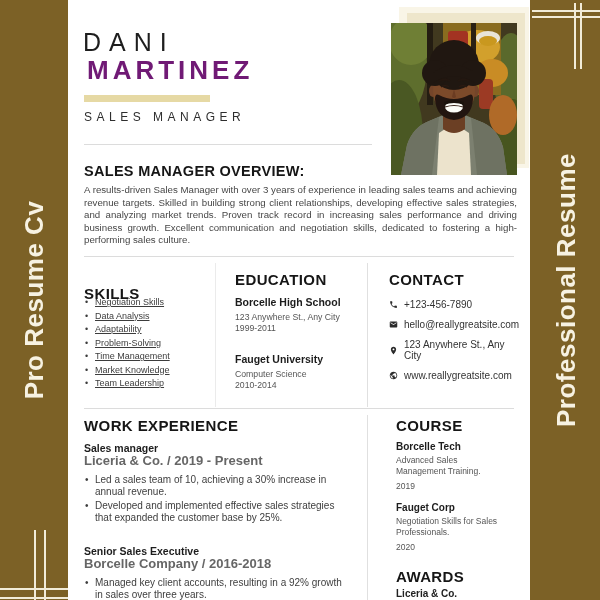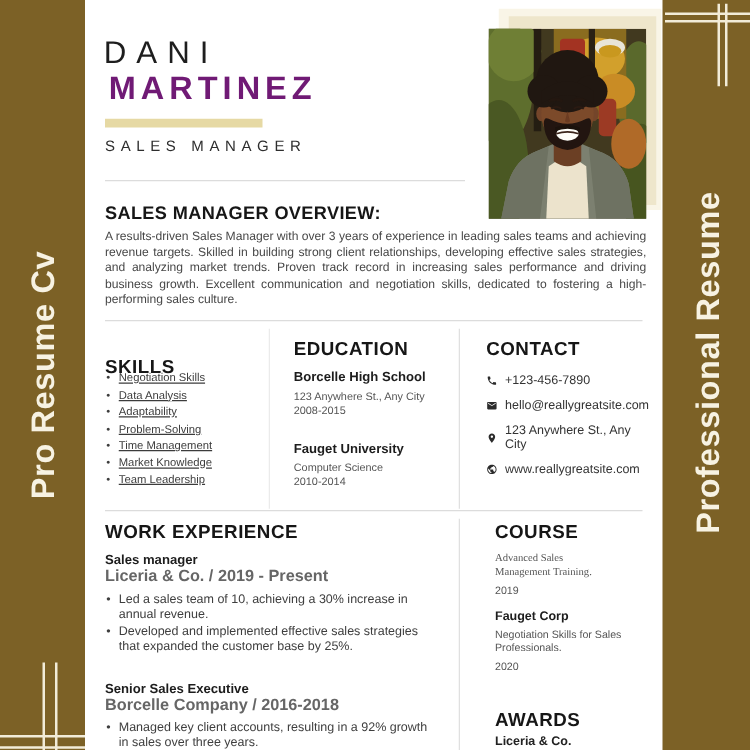--- a/index.html
+++ b/index.html
@@ -133,21 +133,21 @@
     <li class="bullet-li">Time Management</li>
     <li class="bullet-li">Market Knowledge</li>
     <li class="bullet-li">Team Leadership</li>
   </ul>
 
   <div class="sec-h" style="left:235px;top:271px;">EDUCATION</div>
   <div class="edu">
     <div class="entry">
       <div class="school">Borcelle High School</div>
       <div class="detail">123 Anywhere St., Any City</div>
-      <div class="years">2008-2015</div>
+      <div class="years">1999-2011</div>
     </div>
     <div class="entry">
       <div class="school">Fauget University</div>
       <div class="detail">Computer Science</div>
       <div class="years">2010-2014</div>
     </div>
   </div>
 
   <div class="sec-h" style="left:389px;top:271px;">CONTACT</div>
   <div class="contact">
@@ -190,21 +190,22 @@
     <div class="jtitle">Senior Sales Executive</div>
     <div class="jmeta">Borcelle Company / 2016-2018</div>
     <ul class="plain">
       <li class="bullet-li">Managed key client accounts, resulting in a 92% growth in sales over three years.</li>
     </ul>
   </div>
 
   <div class="sec-h" style="left:396px;top:417px;">COURSE</div>
   <div class="course">
     <div>
-      <div class="cname" style="width:92px;font-family:Liberation Serif, serif;">Advanced Sales Management Training.</div>
+      <div class="org">Borcelle Tech</div>
+      <div class="cname" style="width:92px;">Advanced Sales Management Training.</div>
       <div class="year">2019</div>
     </div>
     <div>
       <div class="org">Fauget Corp</div>
       <div class="cname" style="width:126px;">Negotiation Skills for Sales Professionals.</div>
       <div class="year">2020</div>
     </div>
   </div>
 
   <div class="sec-h" style="left:396px;top:568px;">AWARDS</div>

